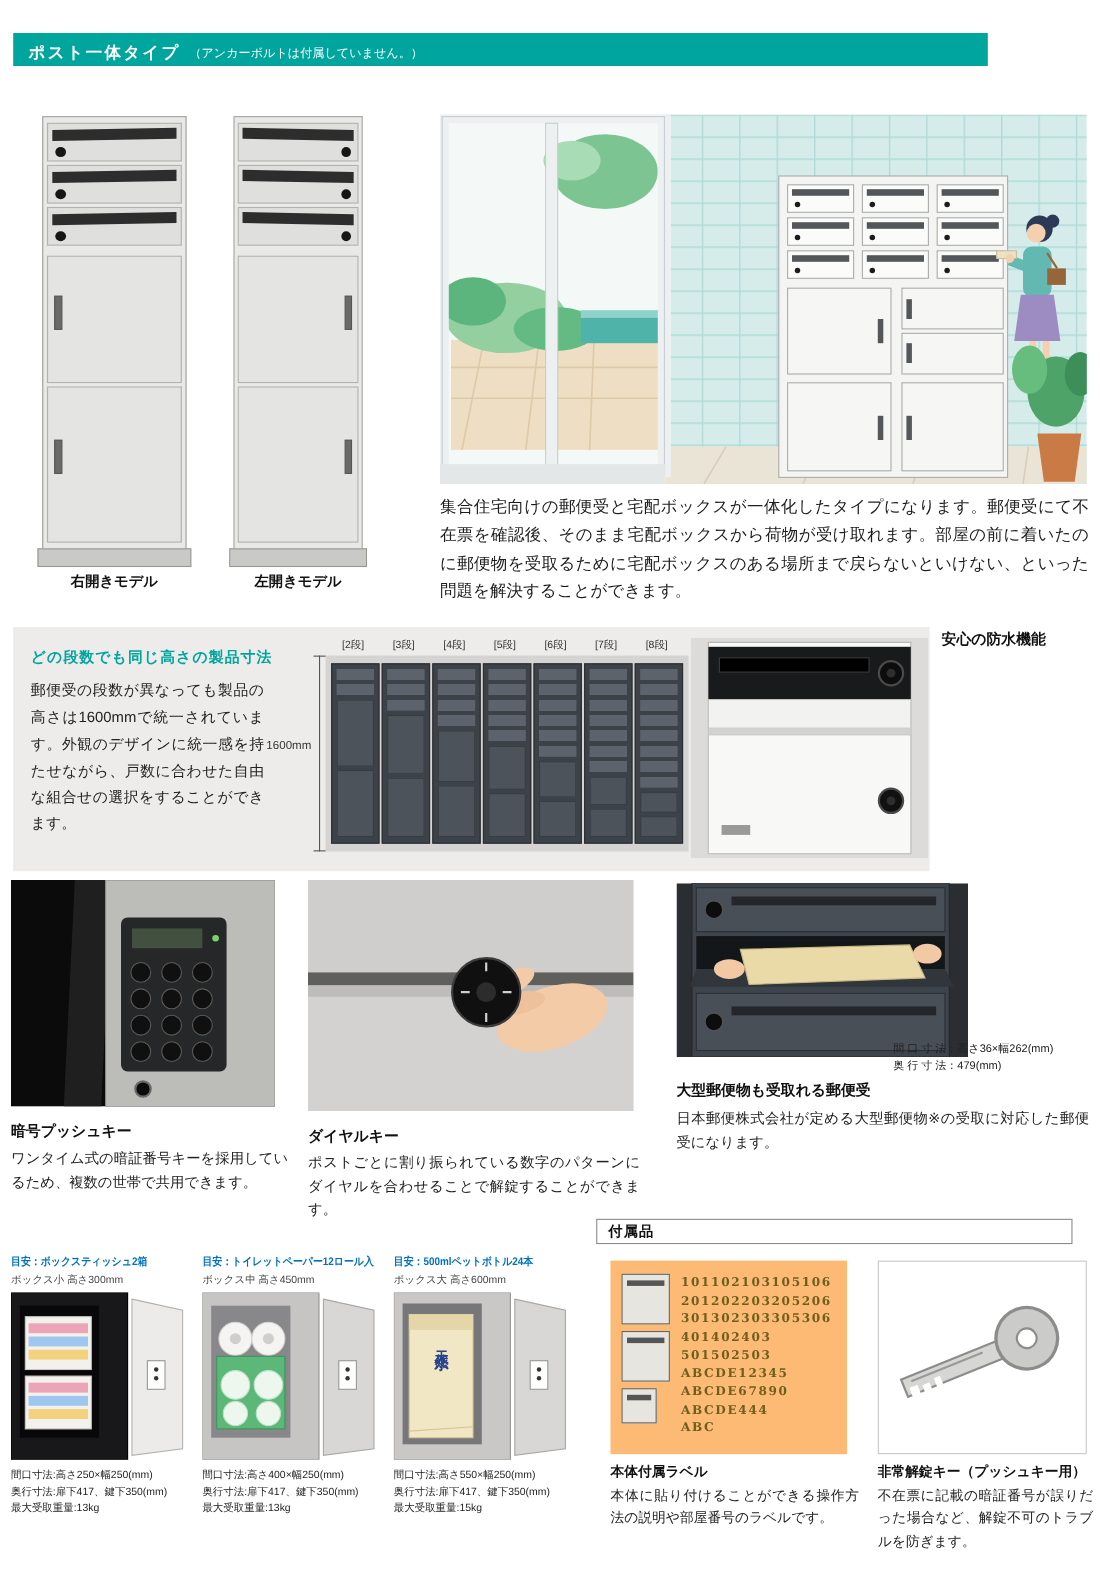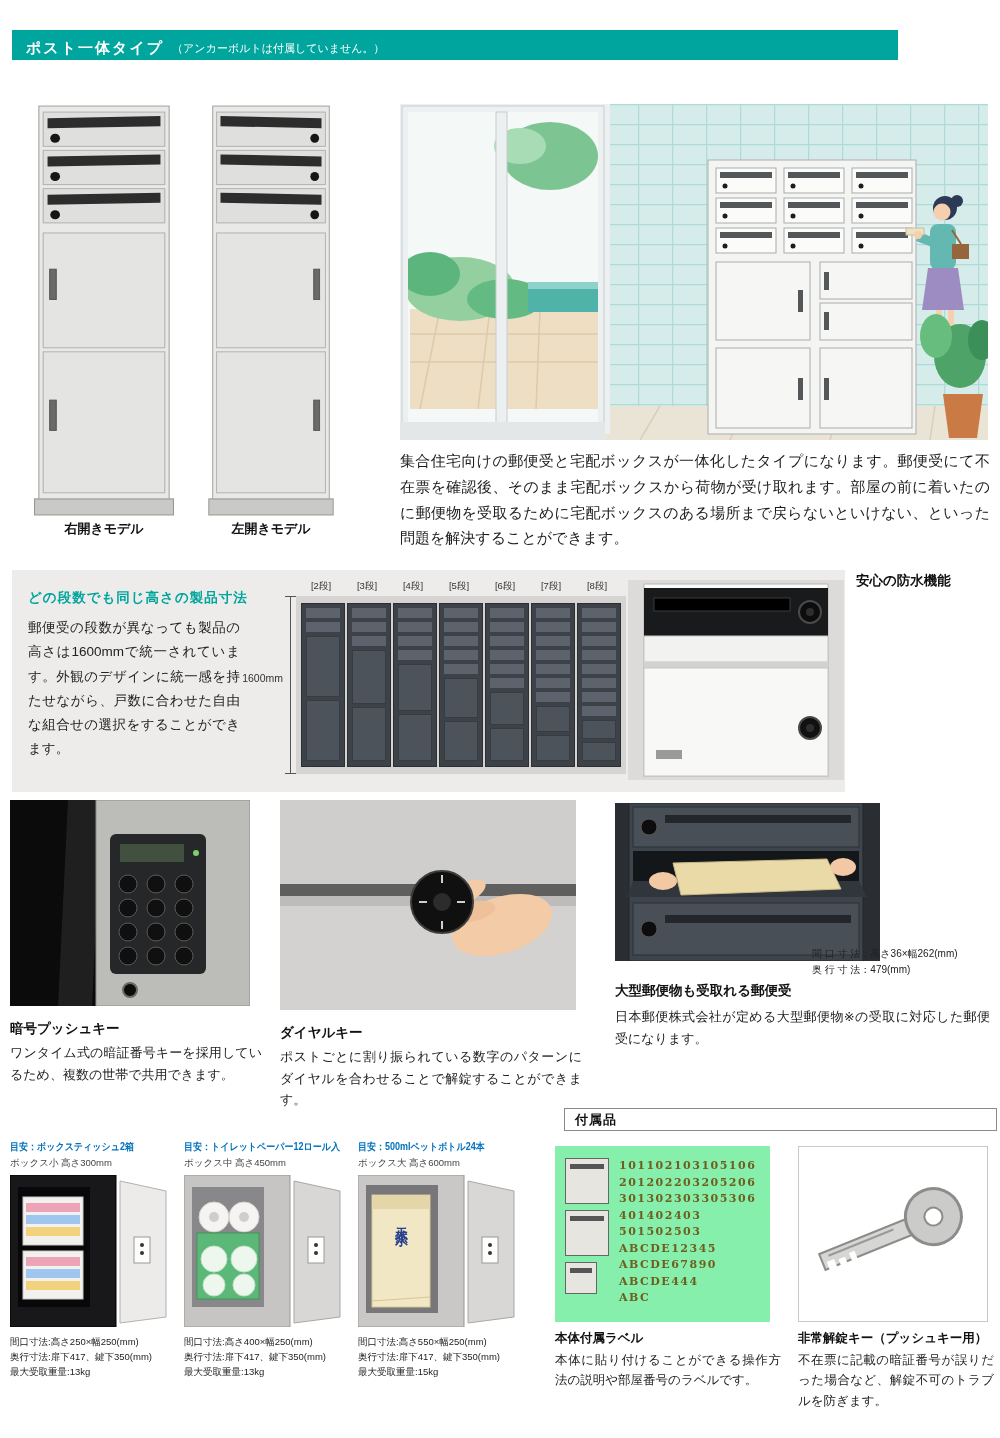--- a/index.html
+++ b/index.html
@@ -35,21 +35,21 @@
 .tier-col{width:44px;background:#3d4248;border:1px solid #2b2f34;display:flex;flex-direction:column}
 .tier-slots{margin:4px 4px 0;background:repeating-linear-gradient(to bottom,#5c636c 0 10px,#3d4248 10px 14px)}
 .tier-doors{flex:1;display:flex;flex-direction:column;gap:3px;margin:4px 4px 5px}
 .tier-doors div{flex:1;background:#4c535b;border:1px solid #363c42}
 .rs-col{position:absolute;width:168px}
 .guide{color:var(--blue,#0071bc);font-weight:bold;font-size:10px;white-space:nowrap;transform:scaleX(.9);transform-origin:0 50%}
 .boxsize{font-size:9.5px;color:#444;margin-top:3px;white-space:nowrap}
 .photo-wrap{position:relative;margin-top:5px;height:152px}
 .specs{margin-top:7px;font-size:9.5px;line-height:1.6;white-space:nowrap;color:#1c1c1c}
 .vtext{position:absolute;writing-mode:vertical-rl;font-weight:bold;color:#27418c;letter-spacing:3px;font-size:13px}
-.label-photo{position:absolute;background:#86efac;display:flex;padding:12px 10px}
+.label-photo{position:absolute;background:#fdba74;display:flex;padding:12px 10px}
 .label-icons{width:44px;display:flex;flex-direction:column;gap:6px}
 .label-icons .li{border:1px solid #666;background:#e6e5df;position:relative}
 .label-icons .li::before{content:"";position:absolute;left:4px;right:4px;top:5px;height:5px;background:#555}
 .label-numbers{flex:1;padding-left:10px;font-family:"DejaVu Serif",serif;font-weight:bold;font-size:11px;letter-spacing:1.5px;color:#6e5f1e;line-height:1.5;white-space:nowrap}
 .key-photo{position:absolute;background:#fff;border:1px solid #c9c9c7}
 .acc-heading{position:absolute;font-weight:bold;font-size:12.5px;white-space:nowrap;color:#111}
 .acc-body{position:absolute;font-size:12.5px;line-height:1.62;text-align:justify}
 </style>
 </head>
 <body>
@@ -419,21 +419,21 @@
       </svg>
       <span class="vtext" style="left:34px;top:42px">天然水</span>
     </div>
     <div class="specs">
       <div>間口寸法:高さ550×幅250(mm)</div>
       <div>奥行寸法:扉下417、鍵下350(mm)</div>
       <div>最大受取重量:15kg</div>
     </div>
   </div>
 
-  <div class="titlebox" style="left:564px;top:1108px;width:433px;height:23px">付属品</div>
+  <div class="titlebox" style="left:542px;top:1108px;width:433px;height:23px">付属品</div>
 
   <div class="label-photo" style="left:555px;top:1146px;width:215px;height:176px">
     <div class="label-icons">
       <div class="li" style="height:46px"></div>
       <div class="li" style="height:46px"></div>
       <div class="li" style="height:32px;width:32px"></div>
     </div>
     <div class="label-numbers">
       <div>101102103105106</div>
       <div>201202203205206</div>

